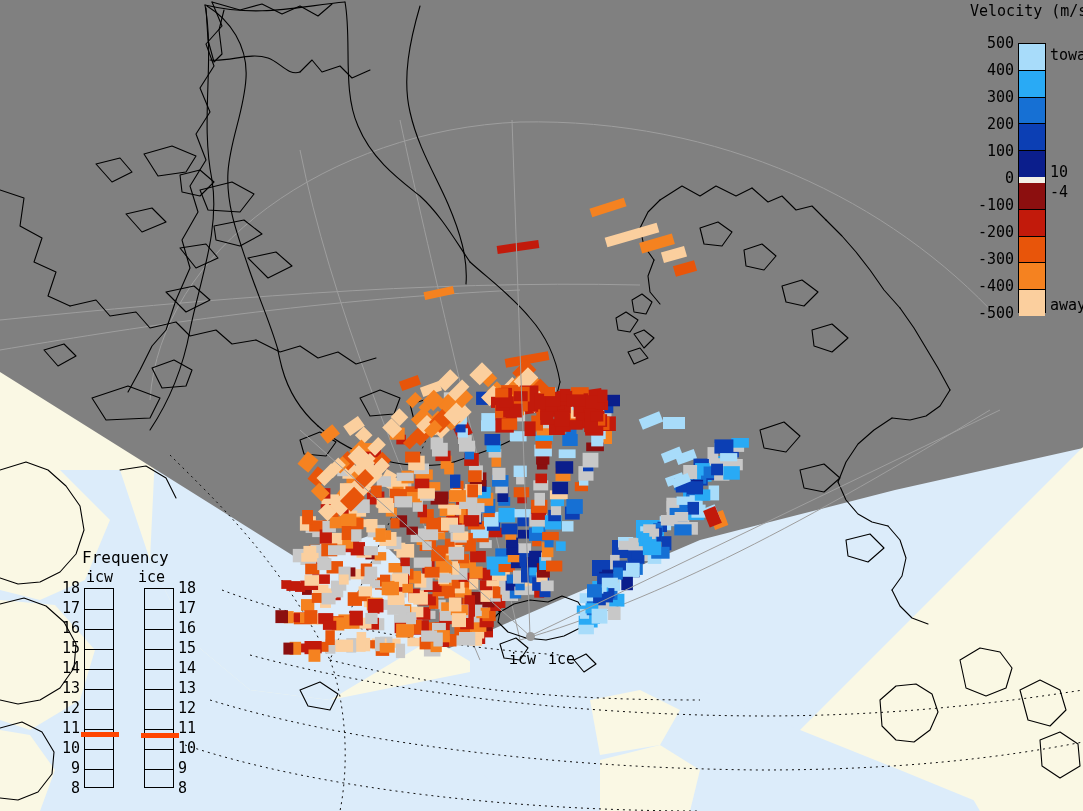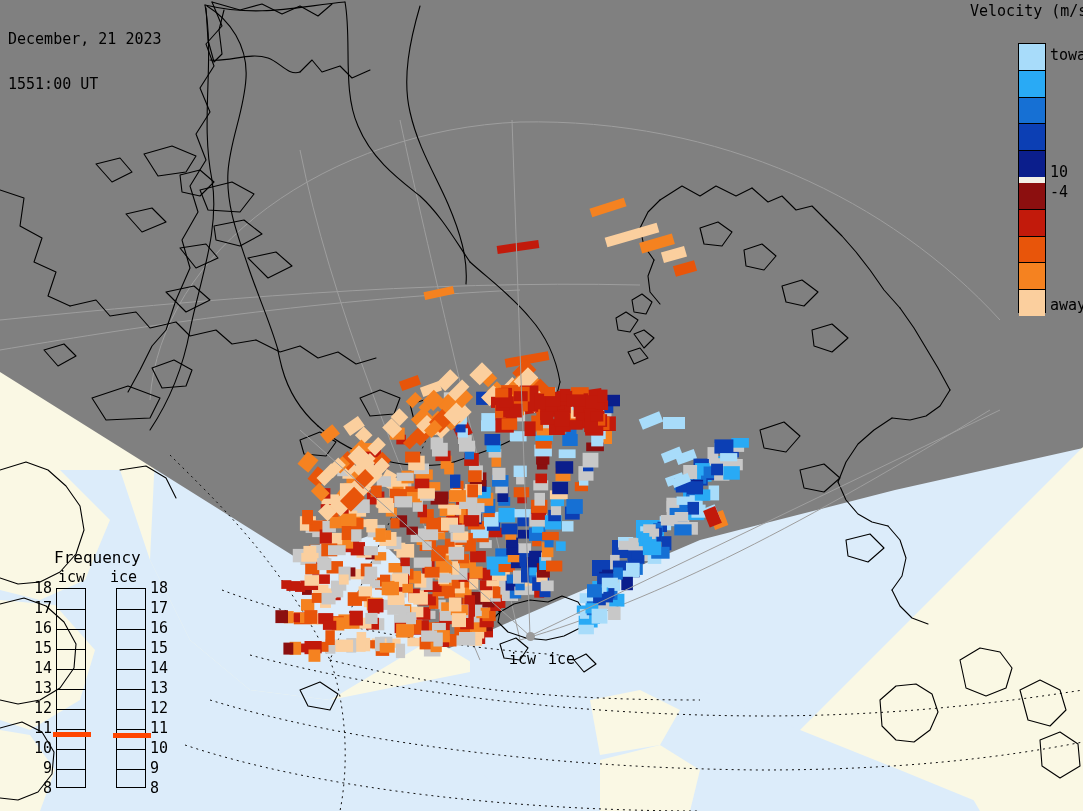--- a/index.html
+++ b/index.html
@@ -22,21 +22,21 @@
   #cbar-box{position:absolute;left:88px;top:43px;width:28px;height:270px;border:1px solid #000;
             box-sizing:border-box;}
   .cb-seg{width:100%;}
   .cb-tick{position:absolute;right:0;color:#000;font-size:15px;text-align:right;white-space:nowrap;
            transform:translateY(-50%);}
   #cbar-ticks{position:absolute;left:0px;top:0px;width:84px;height:340px;}
   .cb-side{position:absolute;left:120px;color:#000;font-size:15px;white-space:nowrap;
            transform:translateY(-50%);}
 
   
-  #freq-panel{position:absolute;left:32px;top:548px;width:150px;height:245px;}
+  #freq-panel{position:absolute;left:60px;top:548px;width:150px;height:245px;}
   #freq-title{position:absolute;left:22px;top:0px;color:#000;font-size:16px;white-space:nowrap;}
   .freq-head{position:absolute;top:20px;color:#000;font-size:15px;white-space:nowrap;}
   #freq-head-icw{left:26px;}
   #freq-head-ice{left:78px;}
   .freq-col{position:absolute;top:40px;width:30px;height:200px;border:1px solid #000;
             box-sizing:border-box;background:transparent;}
   #freq-col-icw{left:24px;}
   #freq-col-ice{left:84px;}
   .freq-div{position:absolute;left:0;width:100%;height:0;border-top:1px solid #000;}
   .freq-mark{position:absolute;height:5px;background:#FF4500;}
@@ -1019,39 +1019,48 @@
         <rect x="706" y="508" width="13" height="18" fill="#C21A0B" transform="rotate(-22,712,517)"></rect>
       </g>
 
     <g fill="none" stroke="#9E9E9E" stroke-width="1">
       <path d="M530,636 L512,120"></path>
       <path d="M530,636 L1000,410"></path>
       <path d="M530,636 L300,430"></path>
     </g>
   </svg>
 
-  <div id="timestamp">
-    <div>December, 21 2023</div>
-    <div>1551:00 UT</div>
-  </div>
 
   <div id="cbar-panel">
     <div id="cbar-title">Velocity (m/s)</div>
     <div id="cbar-box">
         <div class="cb-seg" style="background: rgb(168, 220, 250); height: 25.8px; border-bottom: 1px solid rgb(0, 0, 0);"></div>
         <div class="cb-seg" style="background: rgb(41, 170, 245); height: 25.8px; border-bottom: 1px solid rgb(0, 0, 0);"></div>
         <div class="cb-seg" style="background: rgb(22, 112, 212); height: 25.8px; border-bottom: 1px solid rgb(0, 0, 0);"></div>
         <div class="cb-seg" style="background: rgb(12, 63, 180); height: 25.8px; border-bottom: 1px solid rgb(0, 0, 0);"></div>
         <div class="cb-seg" style="background: rgb(11, 30, 140); height: 25.8px; border-bottom: none;"></div>
         <div class="cb-seg" style="background: rgb(242, 240, 232); height: 6px;"></div>
         <div class="cb-seg" style="background: rgb(140, 15, 15); height: 25.8px; border-bottom: 1px solid rgb(0, 0, 0);"></div>
         <div class="cb-seg" style="background: rgb(194, 26, 11); height: 25.8px; border-bottom: 1px solid rgb(0, 0, 0);"></div>
         <div class="cb-seg" style="background: rgb(232, 85, 10); height: 25.8px; border-bottom: 1px solid rgb(0, 0, 0);"></div>
         <div class="cb-seg" style="background: rgb(245, 130, 32); height: 25.8px; border-bottom: 1px solid rgb(0, 0, 0);"></div>
         <div class="cb-seg" style="background: rgb(251, 207, 158); height: 25.8px;"></div>
+      </div>
+    <div id="cbar-ticks">
+        <div class="cb-tick" style="top: 43px;">500</div>
+        <div class="cb-tick" style="top: 70px;">400</div>
+        <div class="cb-tick" style="top: 97px;">300</div>
+        <div class="cb-tick" style="top: 124px;">200</div>
+        <div class="cb-tick" style="top: 151px;">100</div>
+        <div class="cb-tick" style="top: 178px;">0</div>
+        <div class="cb-tick" style="top: 205px;">-100</div>
+        <div class="cb-tick" style="top: 232px;">-200</div>
+        <div class="cb-tick" style="top: 259px;">-300</div>
+        <div class="cb-tick" style="top: 286px;">-400</div>
+        <div class="cb-tick" style="top: 313px;">-500</div>
       </div>
     <div class="cb-side" id="cb-toward" style="top:55px;">toward</div>
     <div class="cb-side" id="cb-p10" style="top:172px;">10</div>
     <div class="cb-side" id="cb-n10" style="top:192px;">-4</div>
     <div class="cb-side" id="cb-away" style="top:305px;">away</div>
   </div>
 
   <div id="freq-panel">
     <div id="freq-title">Frequency</div>
     <div class="freq-head" id="freq-head-icw">icw</div>

